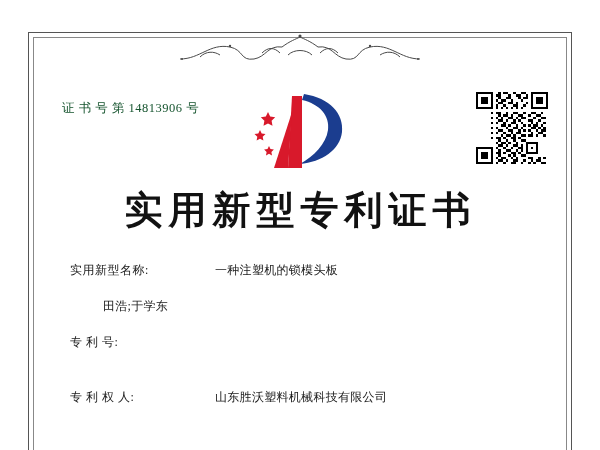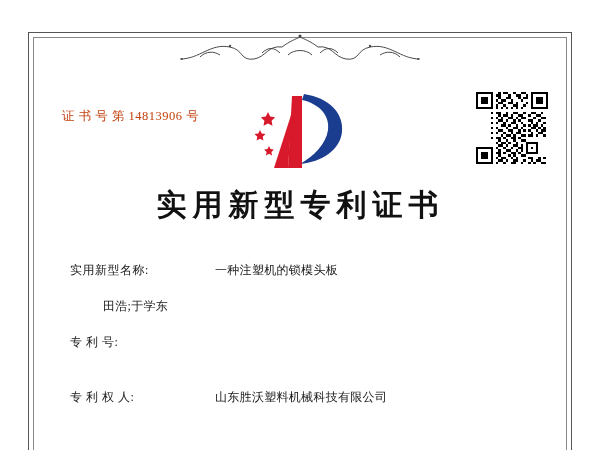--- a/index.html
+++ b/index.html
@@ -54,24 +54,24 @@
     width: 260px;
     height: 40px;
     overflow: hidden;
     pointer-events: none;
   }
 
   
   .cert-no {
     position: absolute;
     left: 62px;
-    top: 108px;
+    top: 100px;
     font-size: 12.5px;
     letter-spacing: 0.5px;
-    color: #c2410c;
+    color: #14532d;
     white-space: nowrap;
   }
 
   
   .logo {
     position: absolute;
     left: 252px;
     top: 88px;
     width: 100px;
     height: 82px;
@@ -87,21 +87,21 @@
   }
   .qr svg { display: block; }
 
   
   .title {
     position: absolute;
     left: 1px;
     right: 0;
     top: 185px;
     text-align: center;
-    font-size: 30px;
+    font-size: 38px;
     font-weight: bold;
     letter-spacing: 6px;
     color: #111;
     font-family: "Liberation Serif", serif;
   }
 
   
   .fields {
     position: absolute;
     left: 70px;

